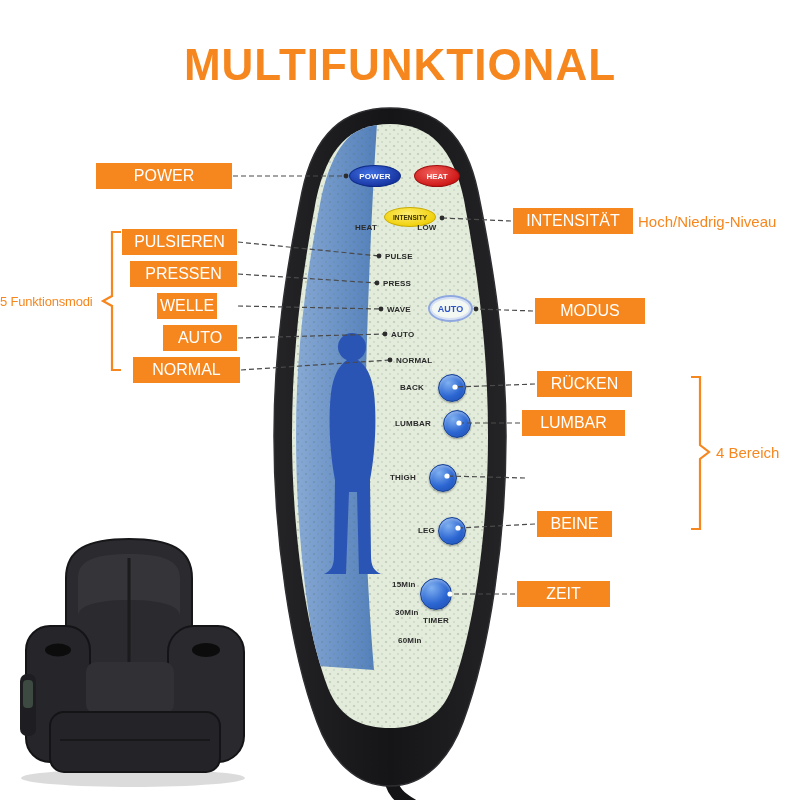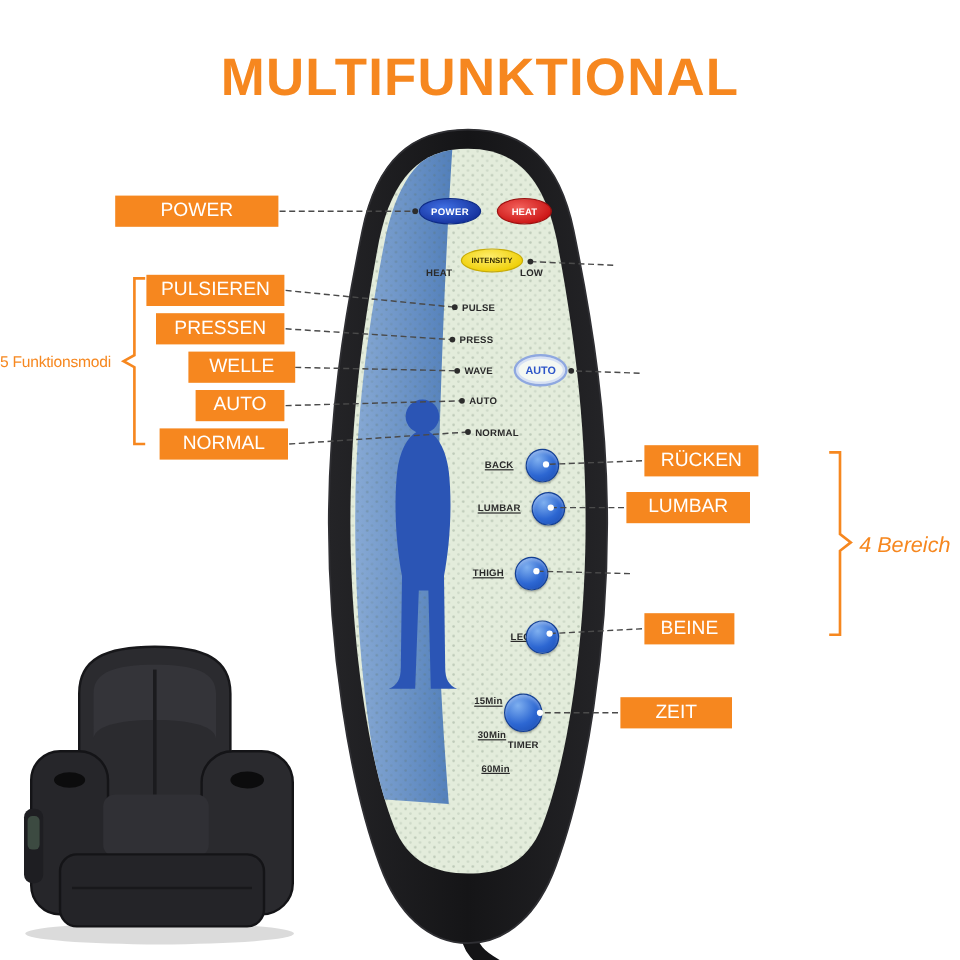--- a/index.html
+++ b/index.html
@@ -25,49 +25,49 @@
 
   .zbtn { position:absolute; z-index:2; width:28px; height:28px; border-radius:50%; cursor:pointer;
           background:radial-gradient(circle at 35% 30%, #7fb0f0, #2d67d2 55%, #1848ac);
           border:1px solid #143f92;
           box-shadow:inset 0 2px 3px rgba(255,255,255,.35), 0 1px 2px rgba(0,0,0,.35); }
   .zb-0 { left:438px; top:358px; } .zb-1 { left:443px; top:394px; }
   .zb-2 { left:429px; top:448px; } .zb-3 { left:438px; top:501px; }
   .timer-btn { left:420px; top:562px; width:32px; height:32px; }
 
   .sm { position:absolute; z-index:2; font-size:8px; font-weight:bold; color:#2a2a2a; letter-spacing:.2px; }
-  .tr { text-align:center;text-decoration:underline; } .tc { text-align:center; }
-  .high { left:351px; top:207px; width:30px; } .low { left:428px; top:207px; width:30px; }
+  .tr { text-align:left; } .tc { text-align:center; }
+  .high { left:351px; top:207px; width:30px; } .low { left:412px; top:207px; width:30px; }
   .m-0 { left:385px; top:236px; } .m-1 { left:383px; top:263px; } .m-2 { left:387px; top:289px; }
   .m-3 { left:391px; top:314px; } .m-4 { left:396px; top:340px; }
   .zl-0 { left:400px; top:367px; width:32px; } .zl-1 { left:395px; top:403px; width:42px; }
   .zl-2 { left:390px; top:457px; width:34px; } .zl-3 { left:418px; top:510px; width:32px; }
   .t-0 { left:392px; top:564px; width:30px; } .t-1 { left:395px; top:592px; width:30px; }
   .t-2 { left:398px; top:620px; width:30px; }
   .timer-lab { left:416px; top:600px; width:40px; }
 
   .callout { position:absolute; z-index:4; height:26px; line-height:26px; text-align:center;
              font-size:16px; color:#fff; background:var(--accent,#f6871f); }
   .c-power    { left:96px;  top:147px; width:136px; }
   .c-puls     { left:122px; top:213px; width:115px; }
   .c-press    { left:130px; top:245px; width:107px; }
-  .c-welle    { left:157px; top:277px; width:89px;  }
+  .c-welle    { left:157px; top:277px; width:60px;  }
   .c-auto     { left:163px; top:309px; width:74px;  }
   .c-normal   { left:133px; top:341px; width:107px; }
   .c-int      { left:513px; top:192px; width:120px; }
   .c-modus    { left:535px; top:282px; width:110px; }
   .c-rueck    { left:537px; top:355px; width:95px;  }
   .c-lumbar   { left:522px; top:394px; width:103px; }
   .c-schenkel { left:527px; top:449px; width:113px; }
   .c-beine    { left:537px; top:495px; width:75px;  }
   .c-zeit     { left:517px; top:565px; width:93px;text-align:center;  }
 
   .note { position:absolute; z-index:4; color:var(--accent,#f6871f); }
   .left-note  { left:0px;  top:278px; width:102px; font-size:13px; text-align:left; letter-spacing:-.2px; }
-  .right-note { left:716px; top:428px; width:80px; font-size:18px;font-style:italic; }
+  .right-note { left:716px; top:428px; width:80px; font-size:15px; }
   .int-note   { left:638px; top:197px; width:160px; font-size:15px; }
 </style>
 </head>
 <body>
 
 <div class="stage">
 
   <div class="title">MULTIFUNKTIONAL</div>
 
   <svg class="base" width="800" height="800" viewBox="0 0 800 800">
@@ -190,19 +190,22 @@
   </svg>
 
   <div class="callout c-power">POWER</div>
   <div class="callout c-press">PRESSEN</div>
   <div class="callout c-puls">PULSIEREN</div>
   <div class="callout c-welle">WELLE</div>
   <div class="callout c-auto">AUTO</div>
   <div class="callout c-normal">NORMAL</div>
   <div class="note left-note">5 Funktionsmodi</div>
 
+  <div class="callout c-int">INTENSITÄT</div>
+  <div class="note int-note">Hoch/Niedrig-Niveau</div>
+  <div class="callout c-modus">MODUS</div>
   <div class="callout c-rueck">RÜCKEN</div>
   <div class="callout c-lumbar">LUMBAR</div>
   <div class="callout c-beine">BEINE</div>
   <div class="callout c-zeit">ZEIT</div>
   <div class="note right-note">4 Bereich</div>
 
 </div>
 
 </body></html>

